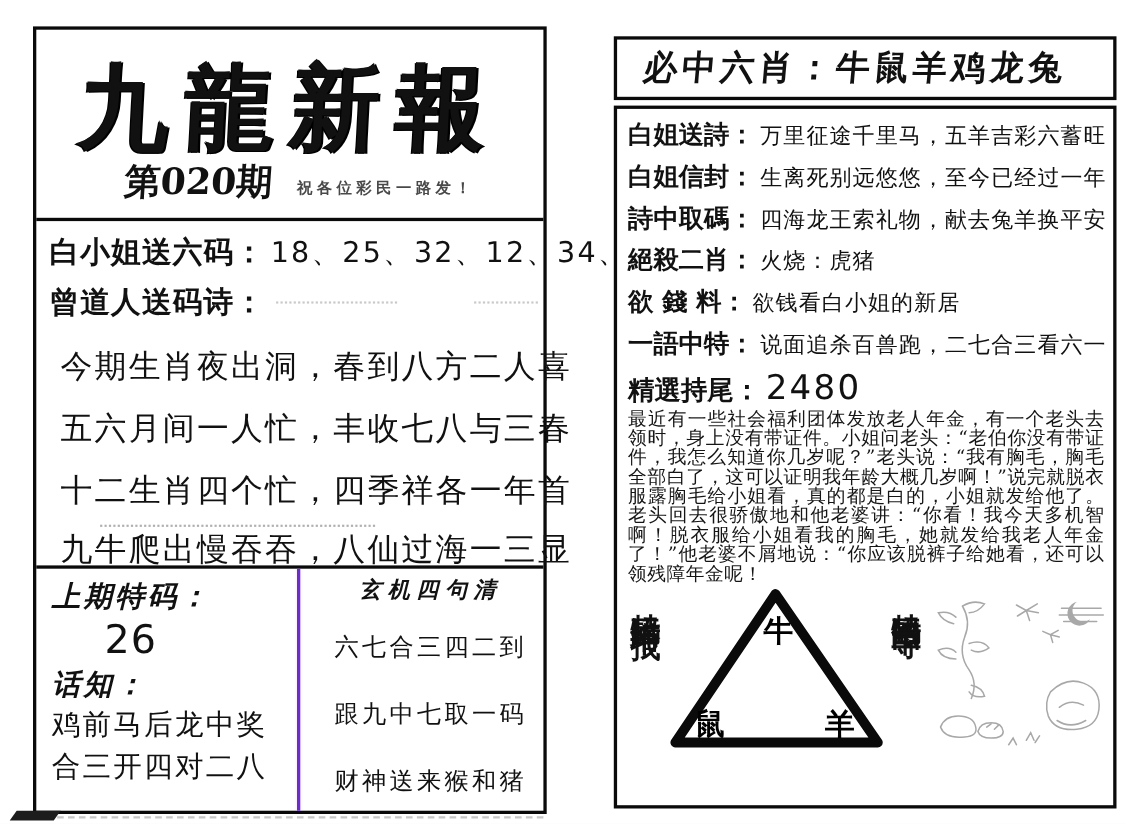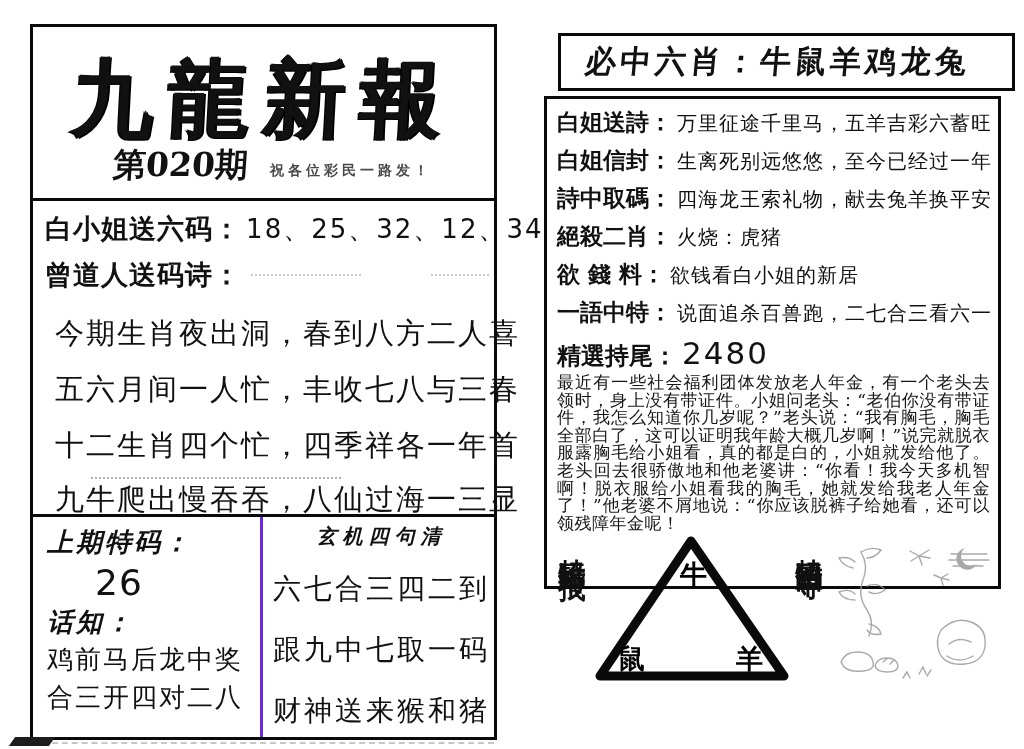--- a/index.html
+++ b/index.html
@@ -28,30 +28,30 @@
   .dots-artifact{display:inline-block;width:110px;border-bottom:2px dotted #b3b3b3;opacity:.7;margin-left:10px;vertical-align:8px;}
   .dots-artifact.far{width:58px;margin-left:70px;}
   .poem{padding:12px 10px 0 22px;font-family:"DejaVu Serif",serif;}
   .poem-line{font-size:29px;line-height:56px;letter-spacing:2px;white-space:nowrap;}
   .poem-artifact{width:250px;border-top:2px dotted #9d9d9d;opacity:.8;margin:4px 0 -8px 36px;}
   .bottom-row{position:absolute;left:0;right:0;bottom:0;height:220px;border-top:3px solid #0a0a0a;display:flex;}
   .ls-box{width:240px;border-right:3px solid #6d28d9;box-sizing:border-box;padding:8px 6px 0 14px;}
   .hand{font-family:"DejaVu Serif",serif;font-style:italic;font-weight:700;font-size:26px;letter-spacing:3px;}
   .big-num{font-size:36px;letter-spacing:1px;margin:2px 0 2px 48px;}
   .hand-line{font-family:"DejaVu Serif",serif;font-size:26px;line-height:38px;letter-spacing:2px;white-space:nowrap;}
-  .fc-box{flex:1;box-sizing:border-box;padding:6px 4px 0 10px;text-align:center;}
+  .fc-box{flex:1;box-sizing:border-box;padding:6px 4px 0 20px;text-align:center;}
   .fc-title{font-family:"DejaVu Serif",serif;font-style:italic;font-weight:700;font-size:20px;letter-spacing:6px;margin-bottom:4px;}
-  .fc-line{font-family:"DejaVu Serif",serif;font-size:28px;line-height:45px;letter-spacing:3px;white-space:nowrap;margin-top:16px;}
+  .fc-line{font-family:"DejaVu Serif",serif;font-size:22px;line-height:45px;letter-spacing:3px;white-space:nowrap;margin-top:16px;}
   .footer-artifact{position:absolute;left:42px;top:742px;width:452px;border-top:2px dashed #9b9b9b;opacity:.55;}
   .corner-smudge{position:absolute;left:12px;top:737px;width:40px;height:9px;background:#1d1d1d;transform:skewX(-35deg);}
 
   
   .rp-header{left:558px;top:33px;width:457px;height:58px;display:flex;align-items:center;padding-left:24px;}
   .rp-header-text{font-family:"DejaVu Serif",serif;font-weight:900;font-size:31px;letter-spacing:4px;transform:skewX(-5deg);white-space:nowrap;}
-  .rp-main{left:544px;top:96px;width:457px;height:493px;padding:8px 8px 0 10px;}
+  .rp-main{left:558px;top:96px;width:457px;height:639px;padding:8px 8px 0 10px;}
   .tip-row{margin-bottom:7px;white-space:nowrap;}
   .tip-label{font-weight:900;font-size:23px;letter-spacing:0px;}
   .tip-value{font-family:"DejaVu Serif",serif;font-size:20px;letter-spacing:1px;}
   .tail-row{margin:2px 0 2px 0;white-space:nowrap;}
   .tail-label{font-weight:900;font-size:24px;}
   .tail-value{font-size:31px;letter-spacing:2px;}
   .joke{
     font-family:"DejaVu Serif",serif;font-size:17px;line-height:17.6px;
     letter-spacing:.5px;text-align:justify;margin-top:1px;color:#151515;
   }

